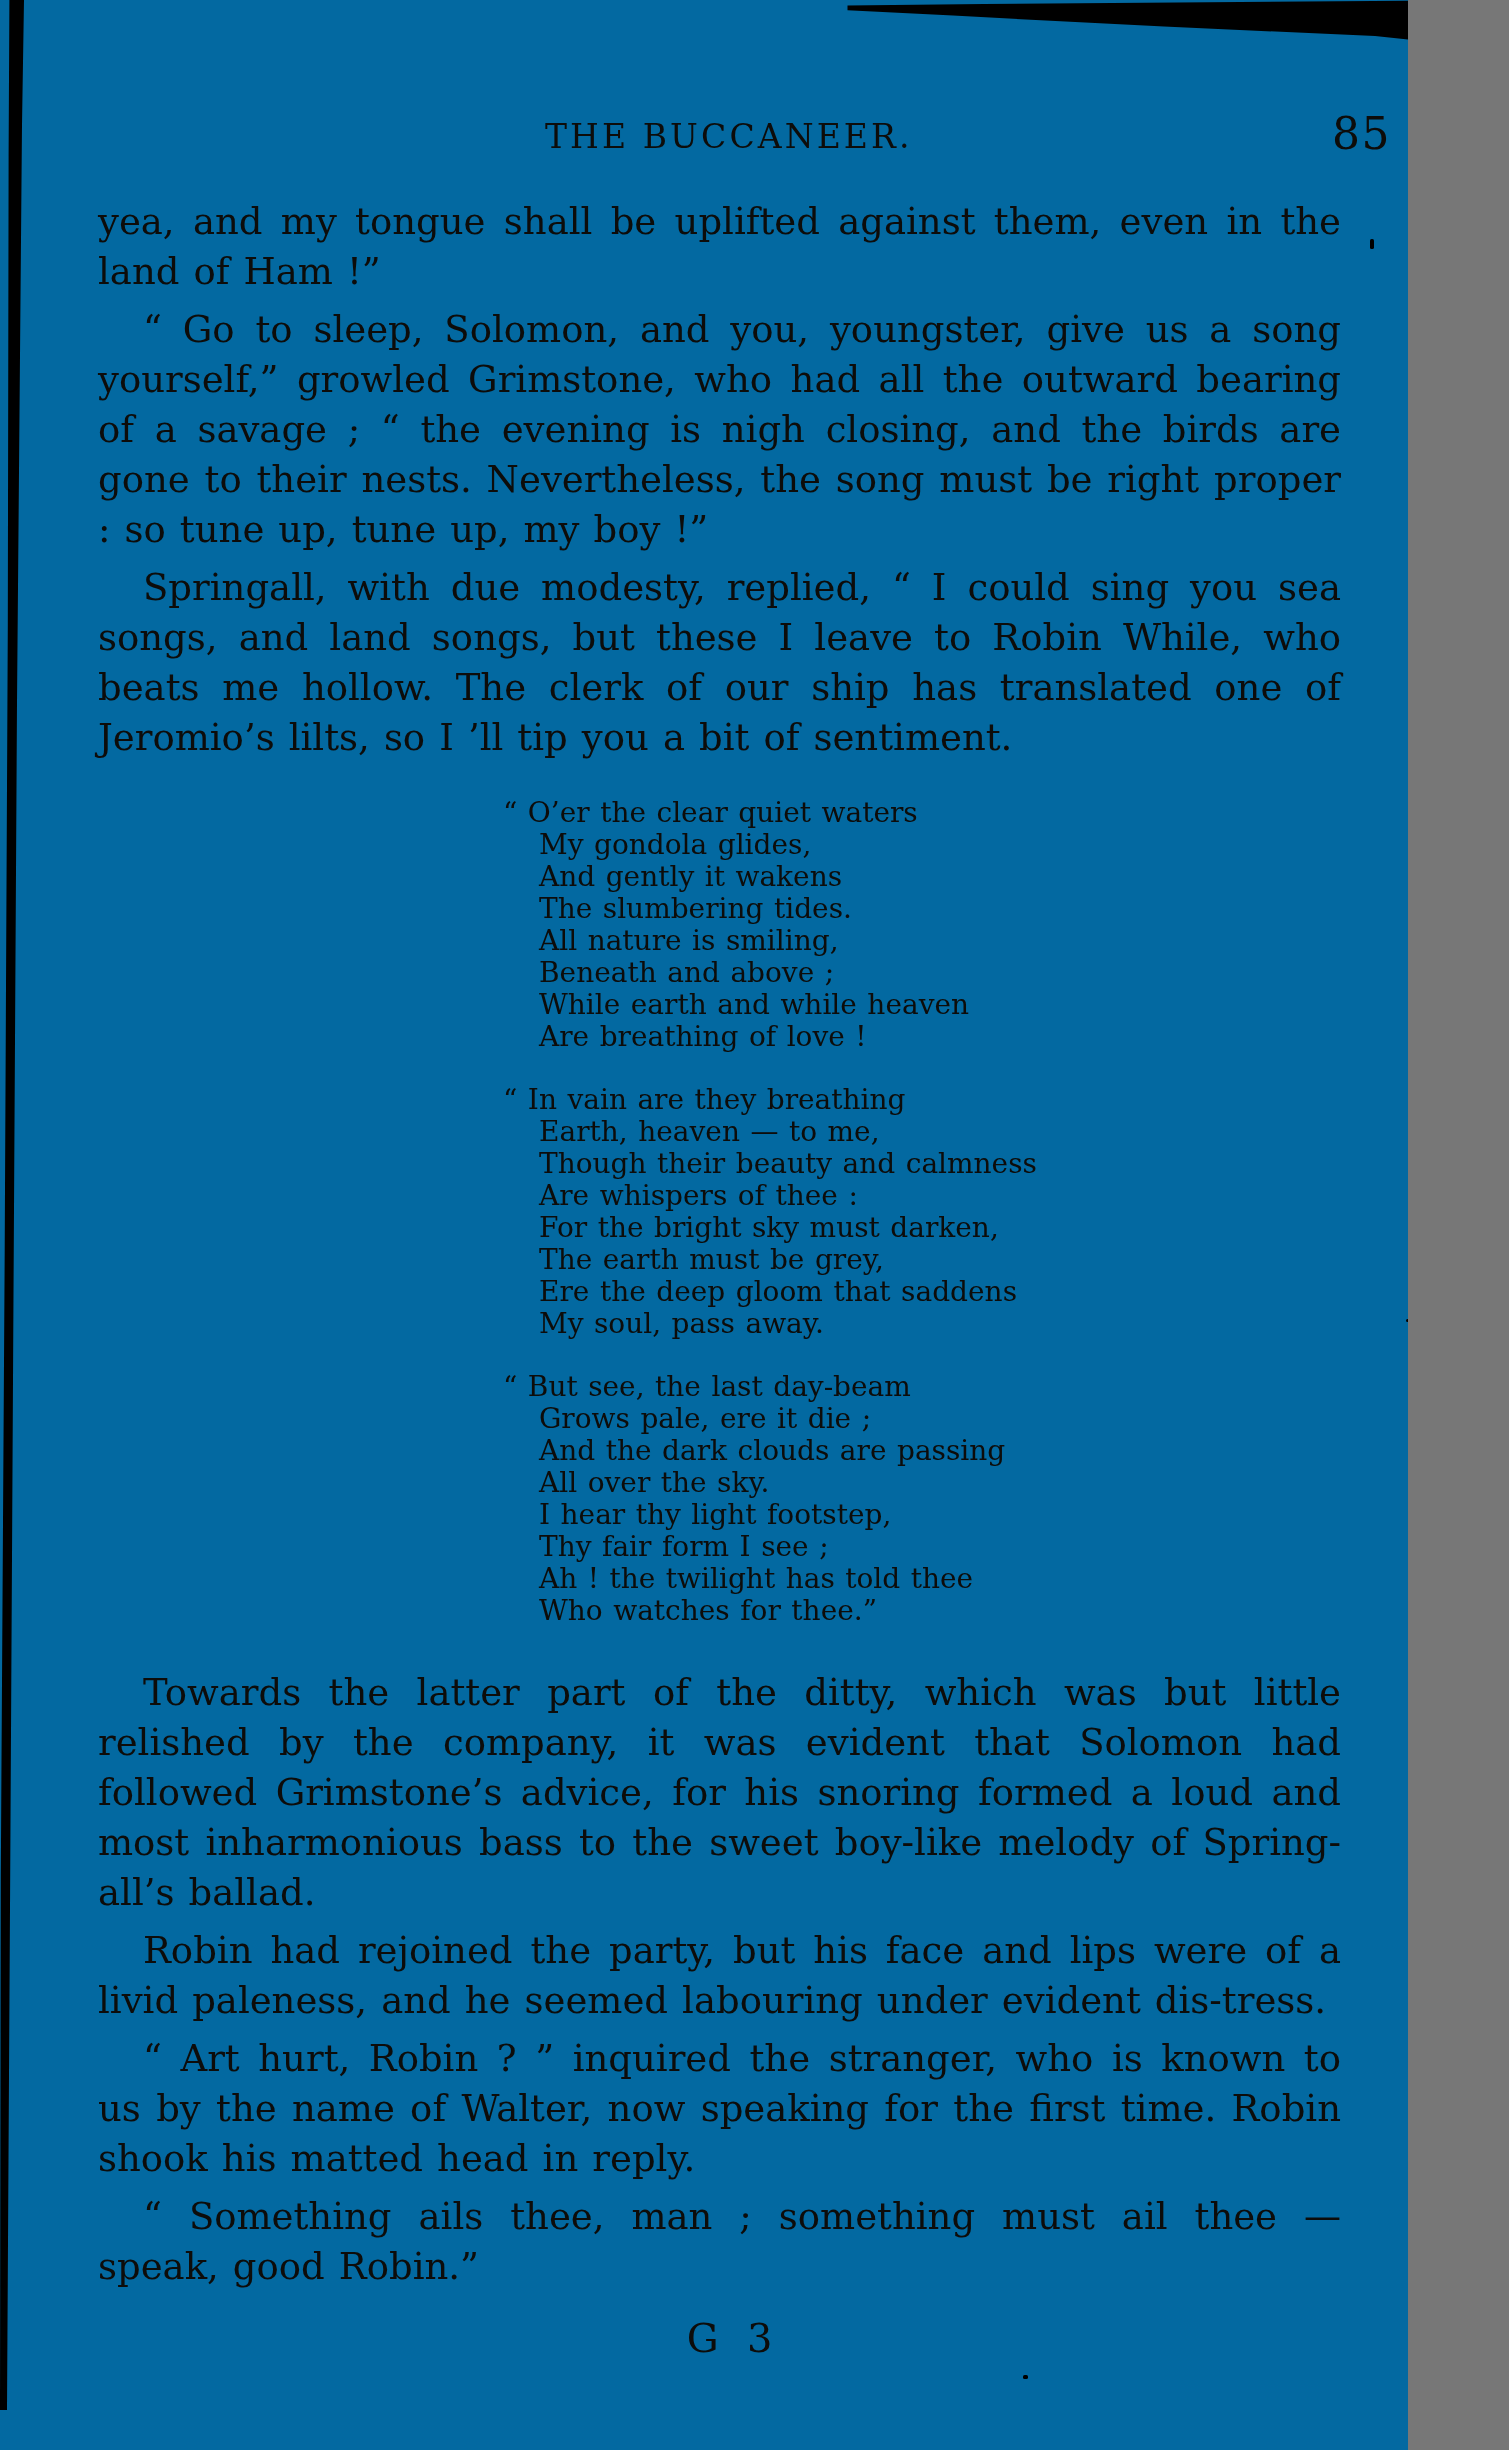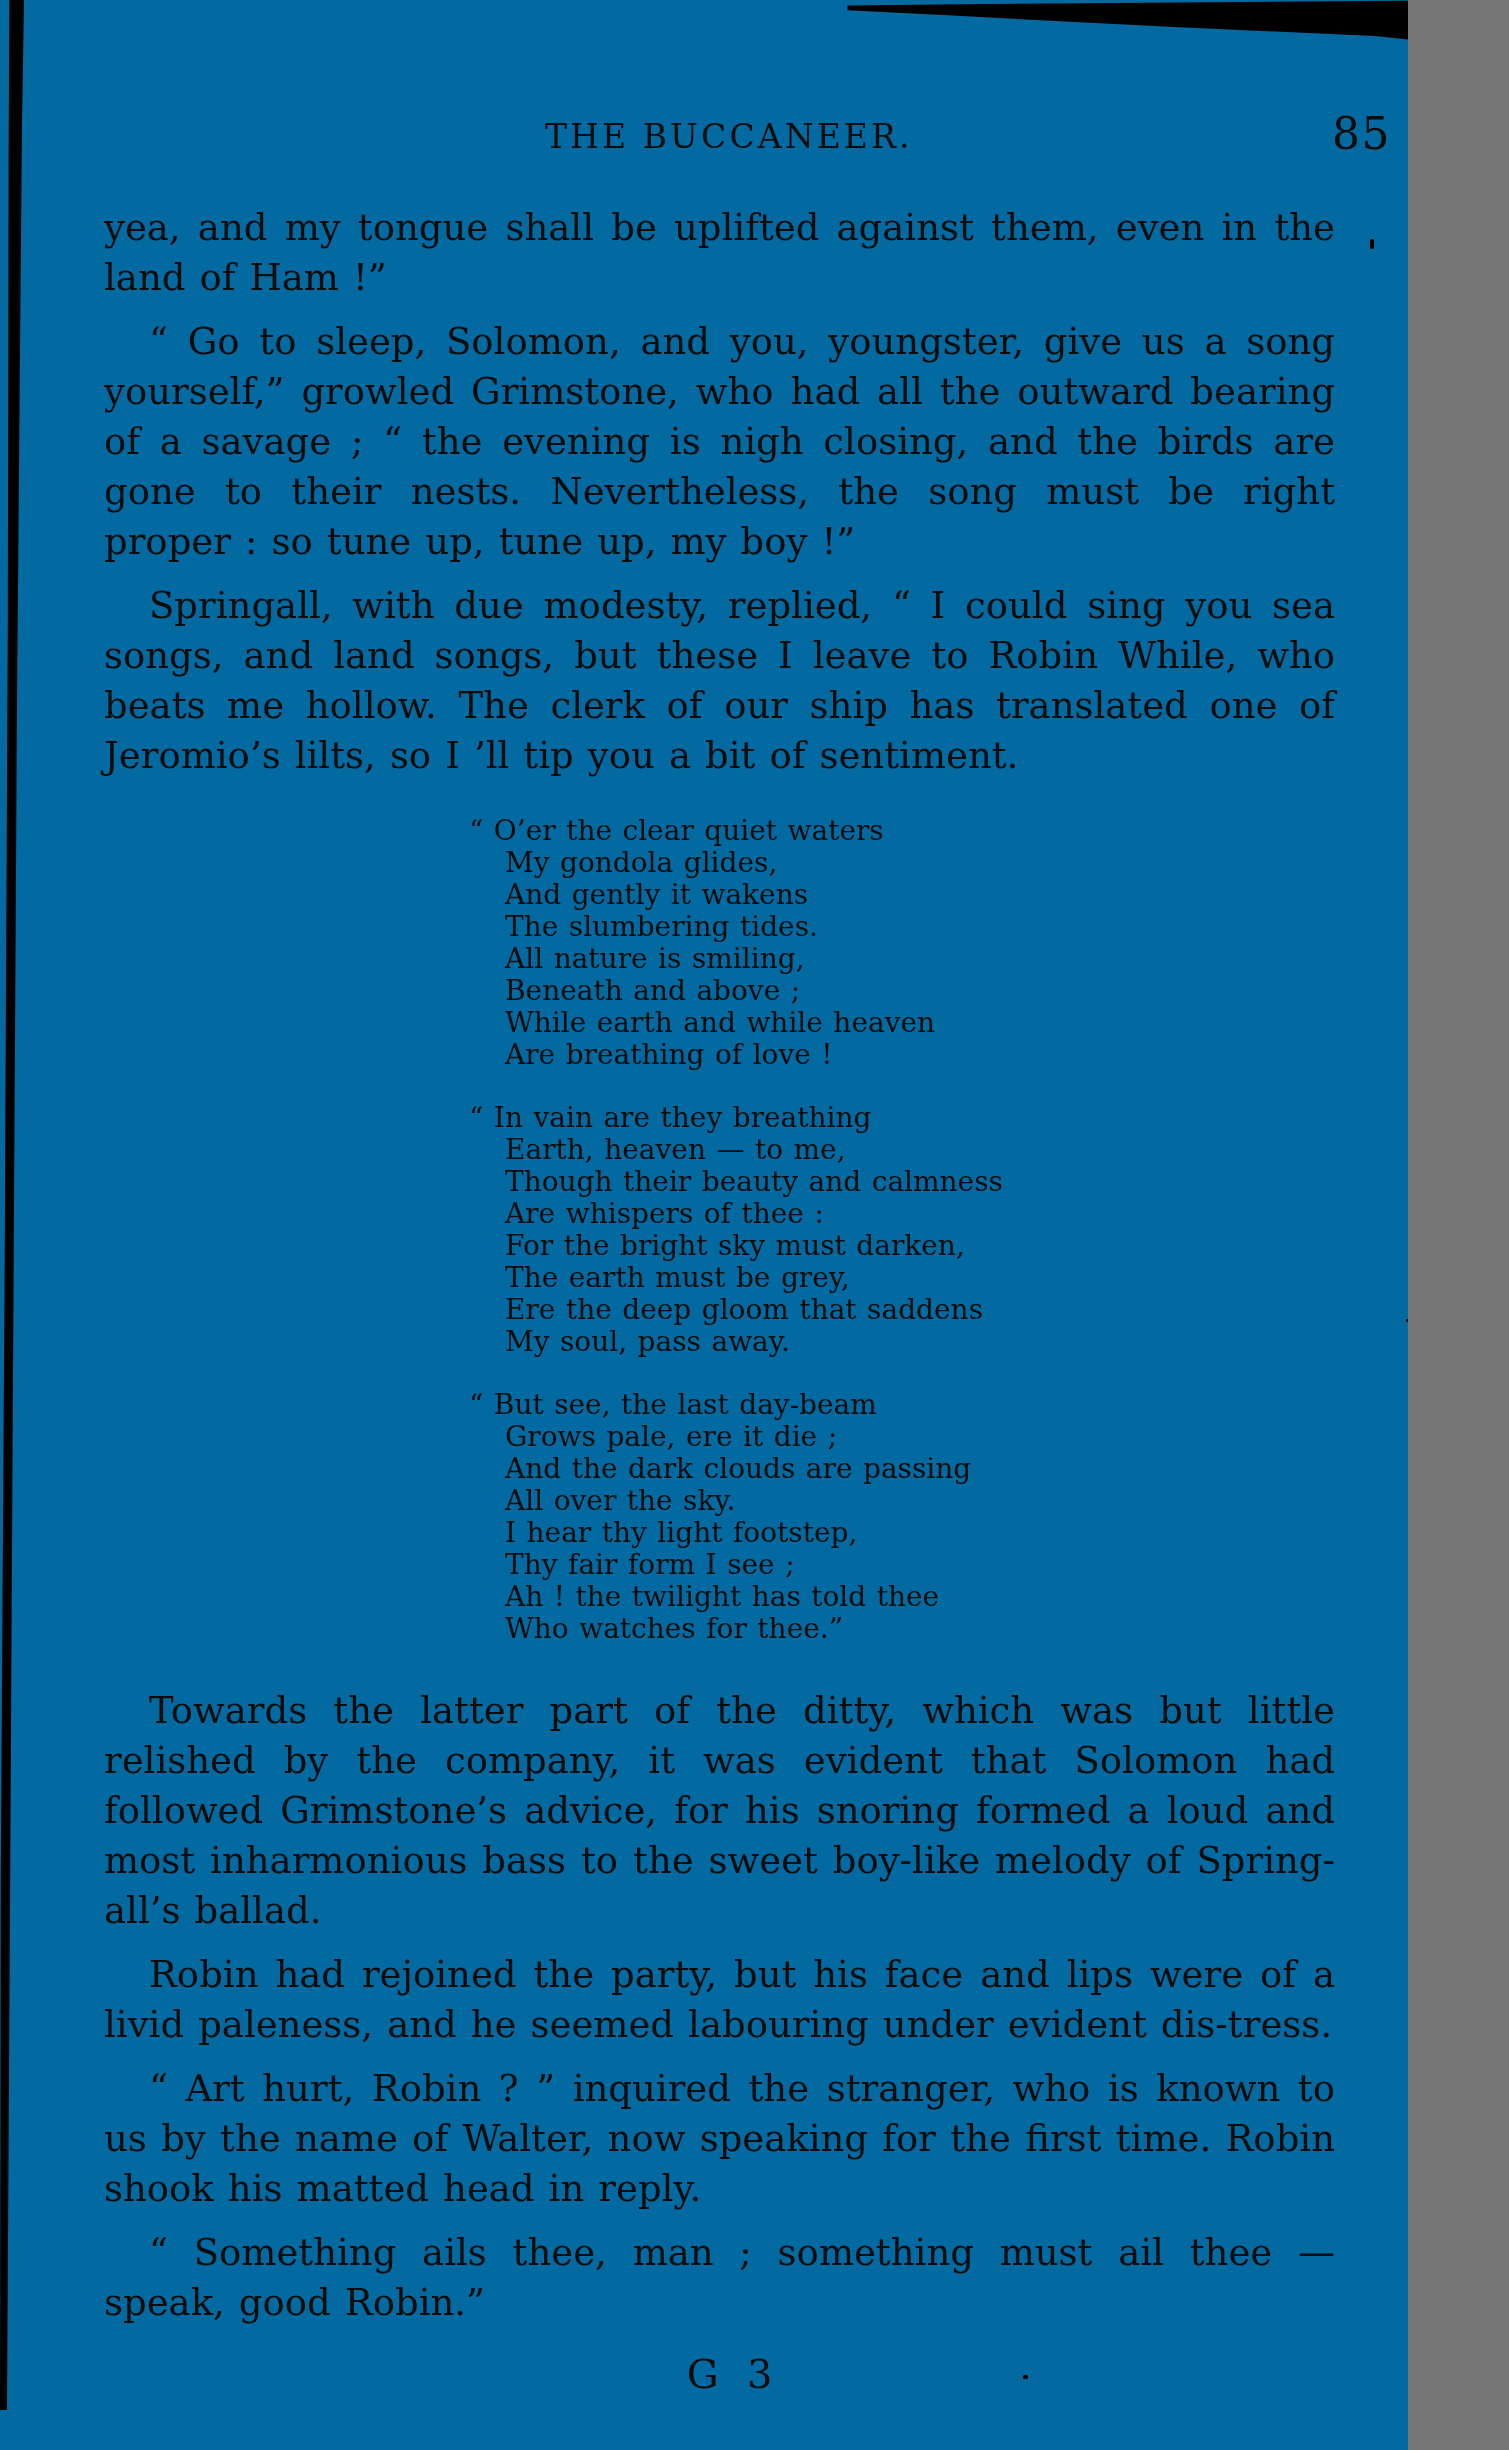--- a/index.html
+++ b/index.html
@@ -46,38 +46,39 @@
   .page-num {
     position: absolute; left: 1292px; top: 108px;
     font-size: 44px; letter-spacing: 1.6px; margin-left: 40px;
   }
 
   
   .text-block {
     position: absolute; left: 90px; top: 189px; width: 1259px;
   }
   .para {
-    margin: 14px;
+    margin: 8px;
     font-size: 37px;
     line-height: 50px;
     text-align: justify;
     text-indent: 45px;
     word-spacing: 2.3px;
   }
   .para.no-indent { text-indent: 0; }
 
   
   .poem { margin: 34px 0 41px 379px; }
   .stanza {
     white-space: pre-line;
     font-size: 28px;
     line-height: 32px;
     padding-left: 36px;
     text-indent: -36px;
     word-spacing: 1.6px;
+    margin-left: 34px;
   }
   .stanza + .stanza { margin-top: 31px; }
 
   
   .signature {
     margin-top: 23.4px;
     text-align: center;
     padding-left: 28px;
     font-size: 40px;
     letter-spacing: 7.8px;

